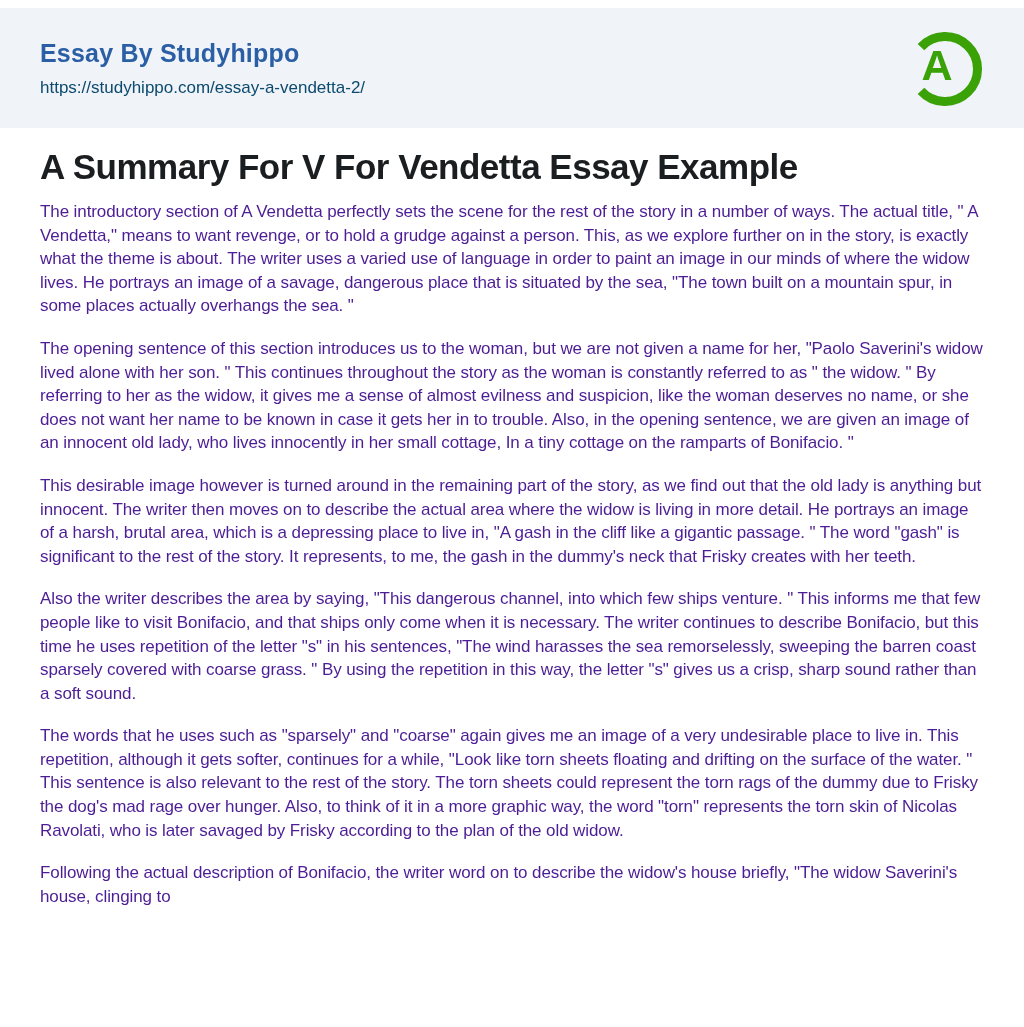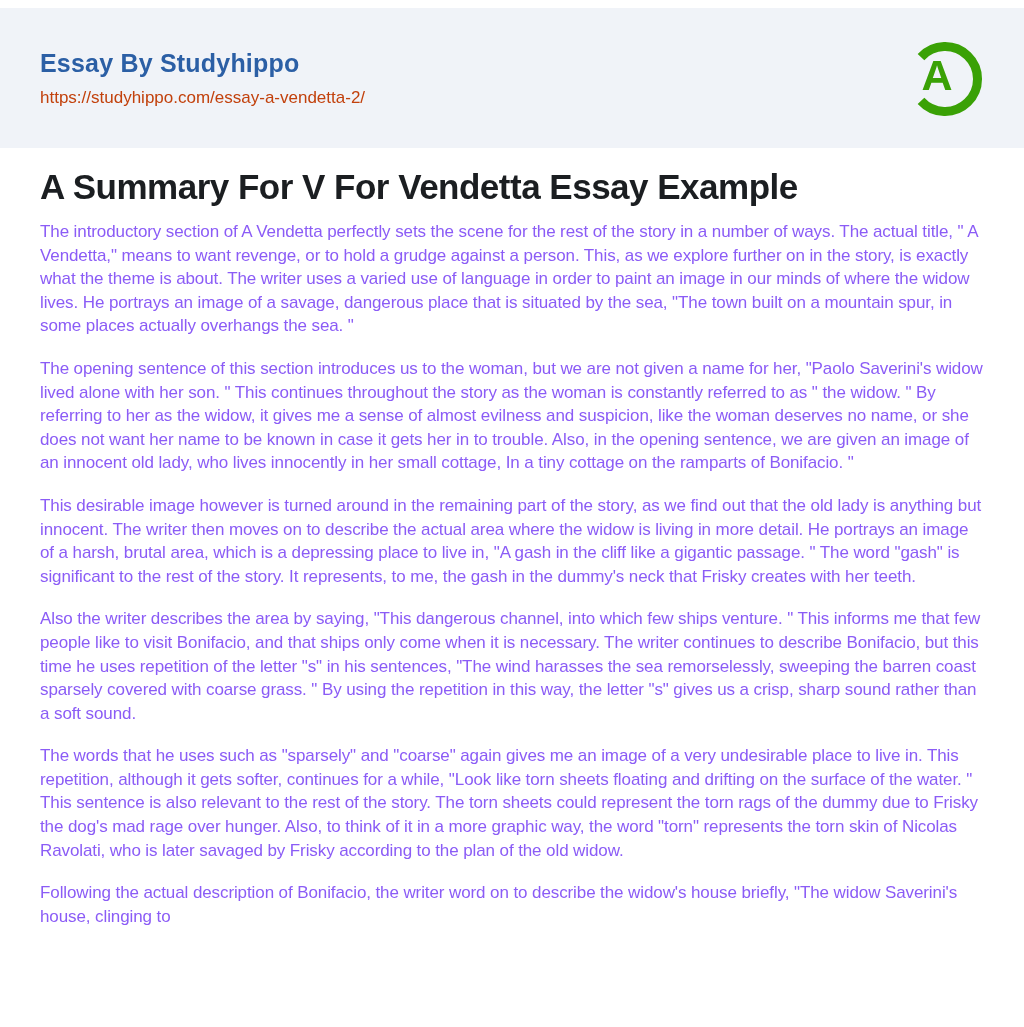--- a/index.html
+++ b/index.html
@@ -12,54 +12,54 @@
     min-height: 1027px;
     margin: 0 auto;
     position: relative;
   }
   .top-strip {
     height: 8px;
     background: #ffffff;
   }
   header.site-header {
     background: #f0f3f8;
-    height: 140px;
+    height: 120px;
     width: 100%;
     display: flex;
     align-items: center;
     justify-content: space-between;
     padding: 0 38px 0 40px;
   }
   .header-text { display: flex; flex-direction: column; gap: 10px; }
   .site-title {
     color: #2b5fa5;
     font-size: 25px;
     font-weight: 700;
     letter-spacing: 0.2px;
   }
   .site-url {
-    color: #c2410c;
+    color: #0c4a6e;
     font-size: 17px;
     text-decoration: none;
     cursor: pointer;
   }
   .logo { width: 80px; height: 84px; flex: 0 0 auto; }
   .logo svg { display: block; }
   main.essay {
     padding: 19px 40px 0 40px;
   }
   h1.essay-title {
     color: #1b1e21;
     font-size: 35px;
     font-weight: 700;
     letter-spacing: -0.5px;
     margin-bottom: 13px;
   }
   p.essay-paragraph {
-    color: #8b5cf6;
+    color: #4c1d95;
     font-size: 17px;
     line-height: 23.6px;
     letter-spacing: -0.1px;
     margin-bottom: 19px;
   }
 </style>
 </head>
 <body>
 
 <div class="top-strip"></div>

